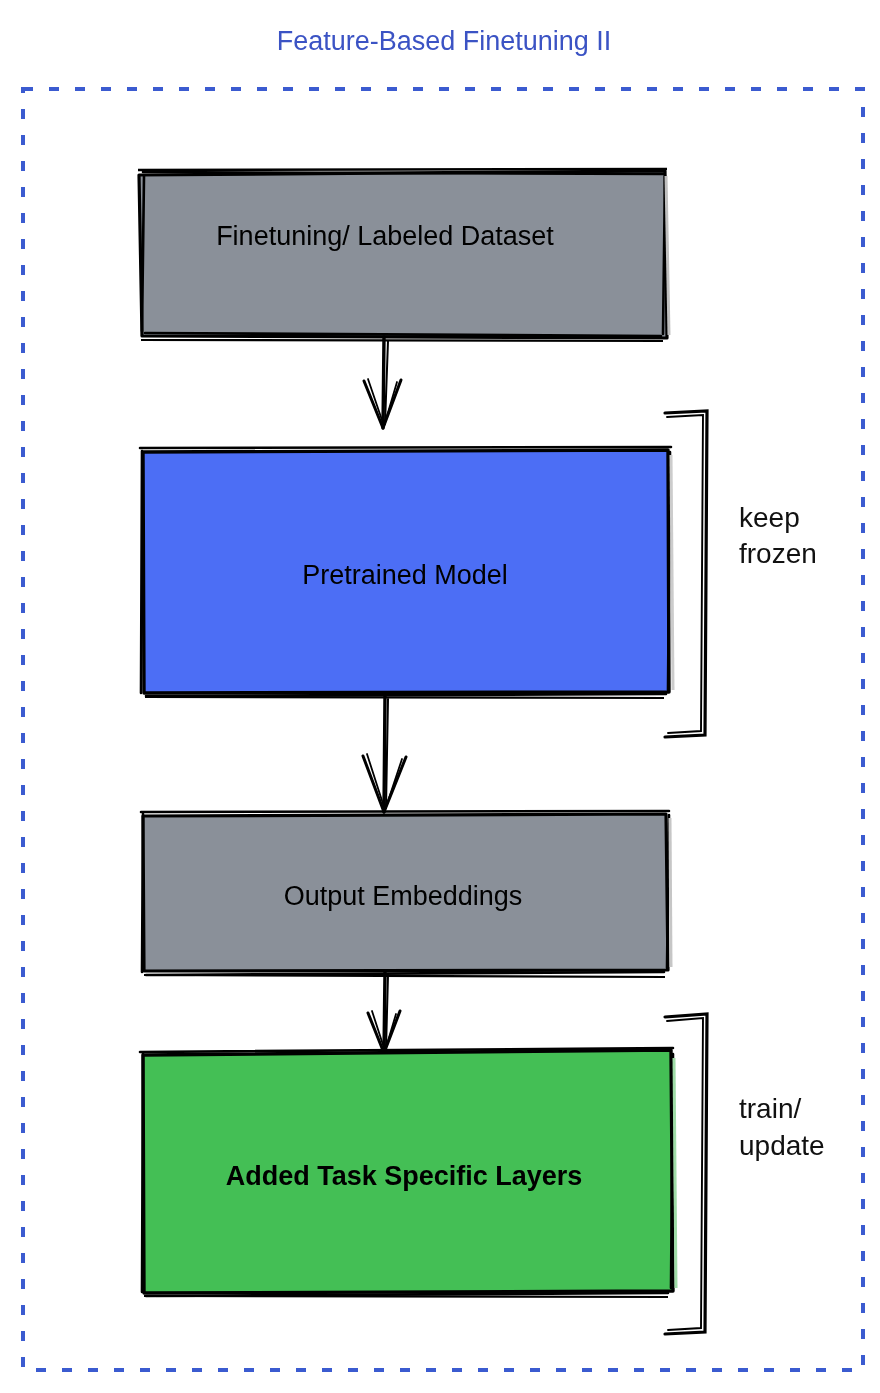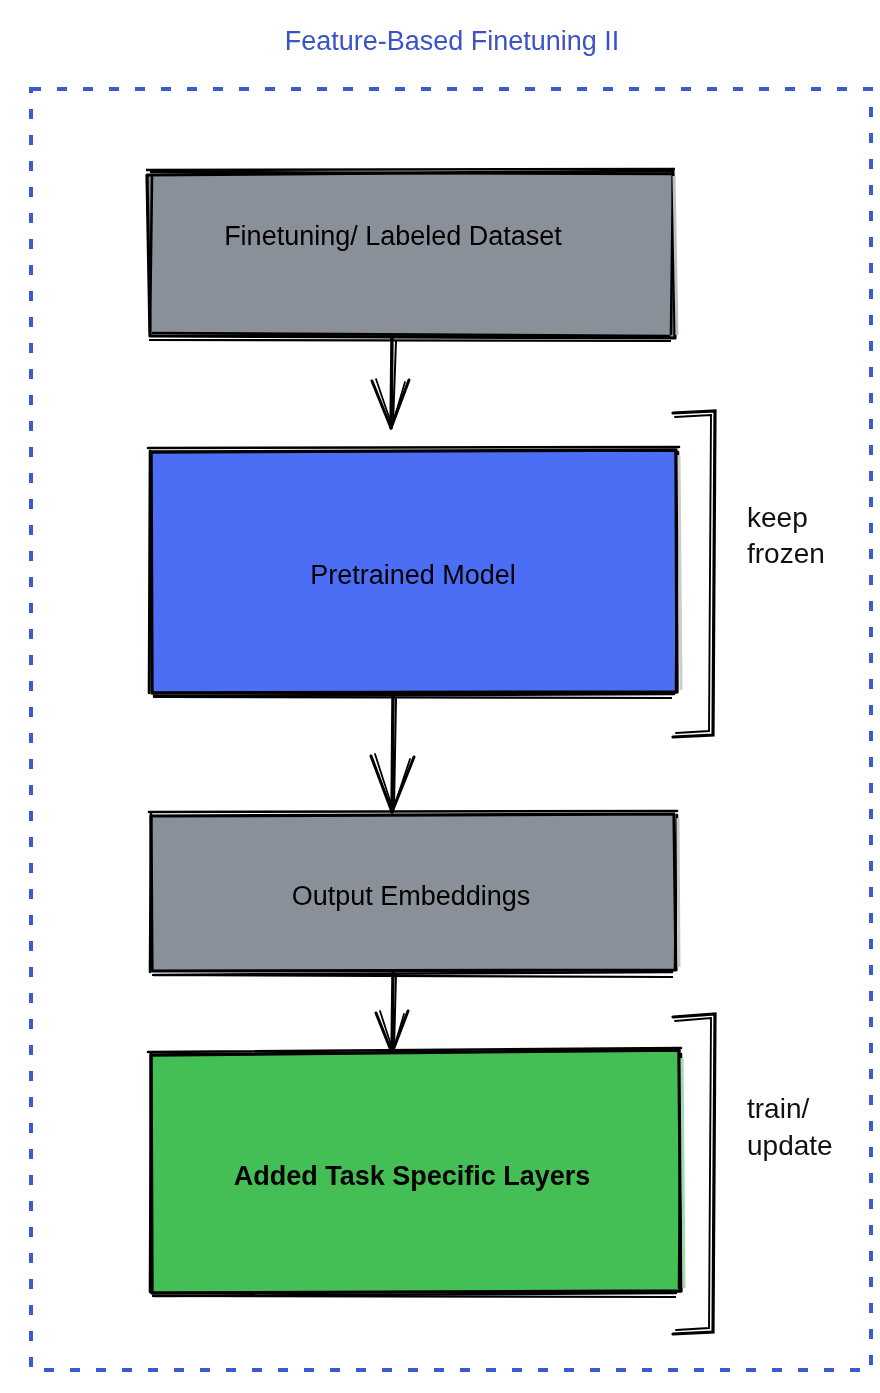--- a/index.html
+++ b/index.html
@@ -9,21 +9,21 @@
   }
   body {
     width: 880px;
     height: 1393px;
     position: relative;
     overflow: hidden;
     font-family: "Liberation Sans", sans-serif;
   }
   #stage {
     position: absolute;
-    left: 12px; top: 0;
+    left: 4px; top: 0;
     width: 772px;
     height: 1393px;
   }
   #diagram-svg {
     position: absolute;
     left: 0; top: 0;
     width: 880px;
     height: 1393px;
     display: block;
   }

